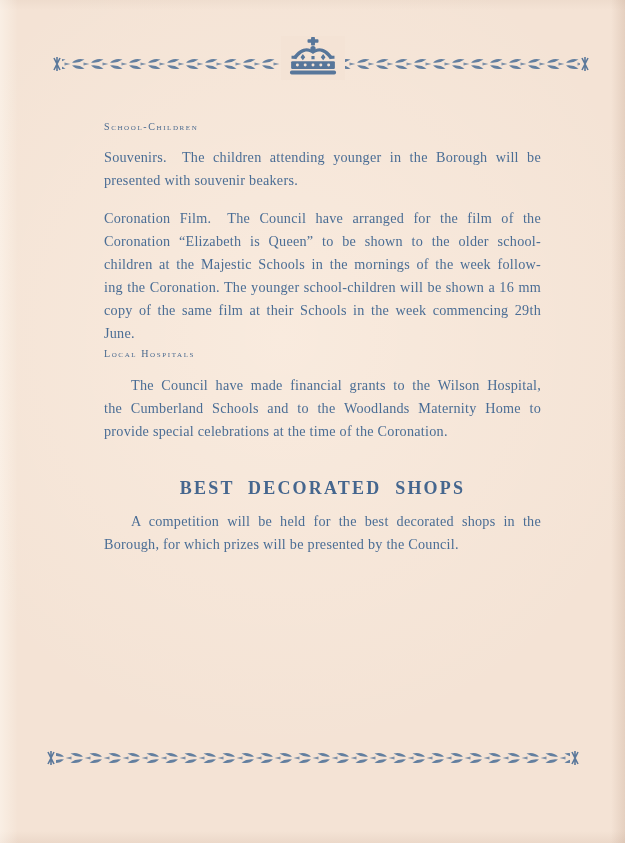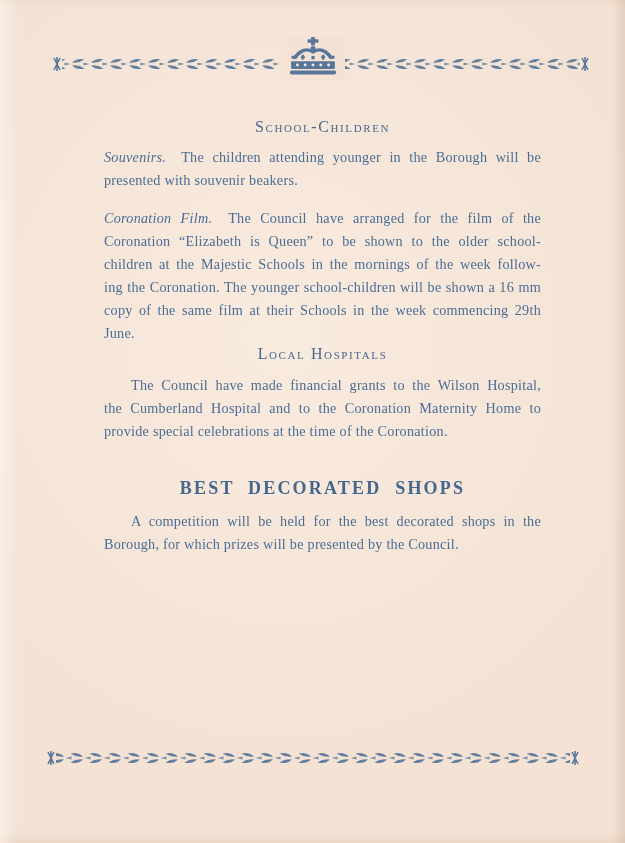--- a/index.html
+++ b/index.html
@@ -30,23 +30,22 @@
     background:#f4e3d5;
     padding:0 7px;
     z-index:2;
   }
   .crown-wrap svg { display:block; }
   
   .column {
     position:absolute; left:104px; top:118px; width:437px;
   }
   .heading {
-    text-align:center;
     font-variant:small-caps;
-    font-size:16px;
+    font-size:10px;
     letter-spacing:1.6px;
     line-height:17px;
     height:17px;
     color:#49698f;
   }
   .heading-caps {
     text-align:center;
     font-size:18px;
     font-weight:600;
     letter-spacing:2.2px;
@@ -61,21 +60,21 @@
     line-height:23px;
     height:23px;
     letter-spacing:.25px;
     text-align:justify;
     text-align-last:justify;
     overflow:hidden;
     white-space:normal;
   }
   .line.last { text-align-last:left; }
   .line.indent { text-indent:27px; }
-  .lead { font-style:italic; margin-right:7px; }
+  .lead { margin-right:7px; }
   
   .mt-para1 { margin-top:11px; }
   .mt-para2 { margin-top:15px;  }
   .mt-head2 { margin-top:0; }
   .mt-para3 { margin-top:12px; }
   .mt-head3 { margin-top:36px; }
   .mt-para4 { margin-top:12px; }
 </style>
 </head>
 <body>
@@ -151,21 +150,21 @@
       <div class="line">children at the Majestic Schools in the mornings of the week follow-</div>
       <div class="line">ing the Coronation. The younger school-children will be shown a 16 mm</div>
       <div class="line">copy of the same film at their Schools in the week commencing 29th</div>
       <div class="line last">June.</div>
     </div>
 
     <div class="heading mt-head2">Local Hospitals</div>
 
     <div class="para mt-para3">
       <div class="line indent">The Council have made financial grants to the Wilson Hospital,</div>
-      <div class="line">the Cumberland Hospital and to the Coronation Maternity Home to</div>
+      <div class="line">the Cumberland Schools and to the Woodlands Maternity Home to</div>
       <div class="line last">provide special celebrations at the time of the Coronation.</div>
     </div>
 
     <div class="heading-caps mt-head3">BEST DECORATED SHOPS</div>
 
     <div class="para mt-para4">
       <div class="line indent">A competition will be held for the best decorated shops in the</div>
       <div class="line last">Borough, for which prizes will be presented by the Council.</div>
     </div>
 

